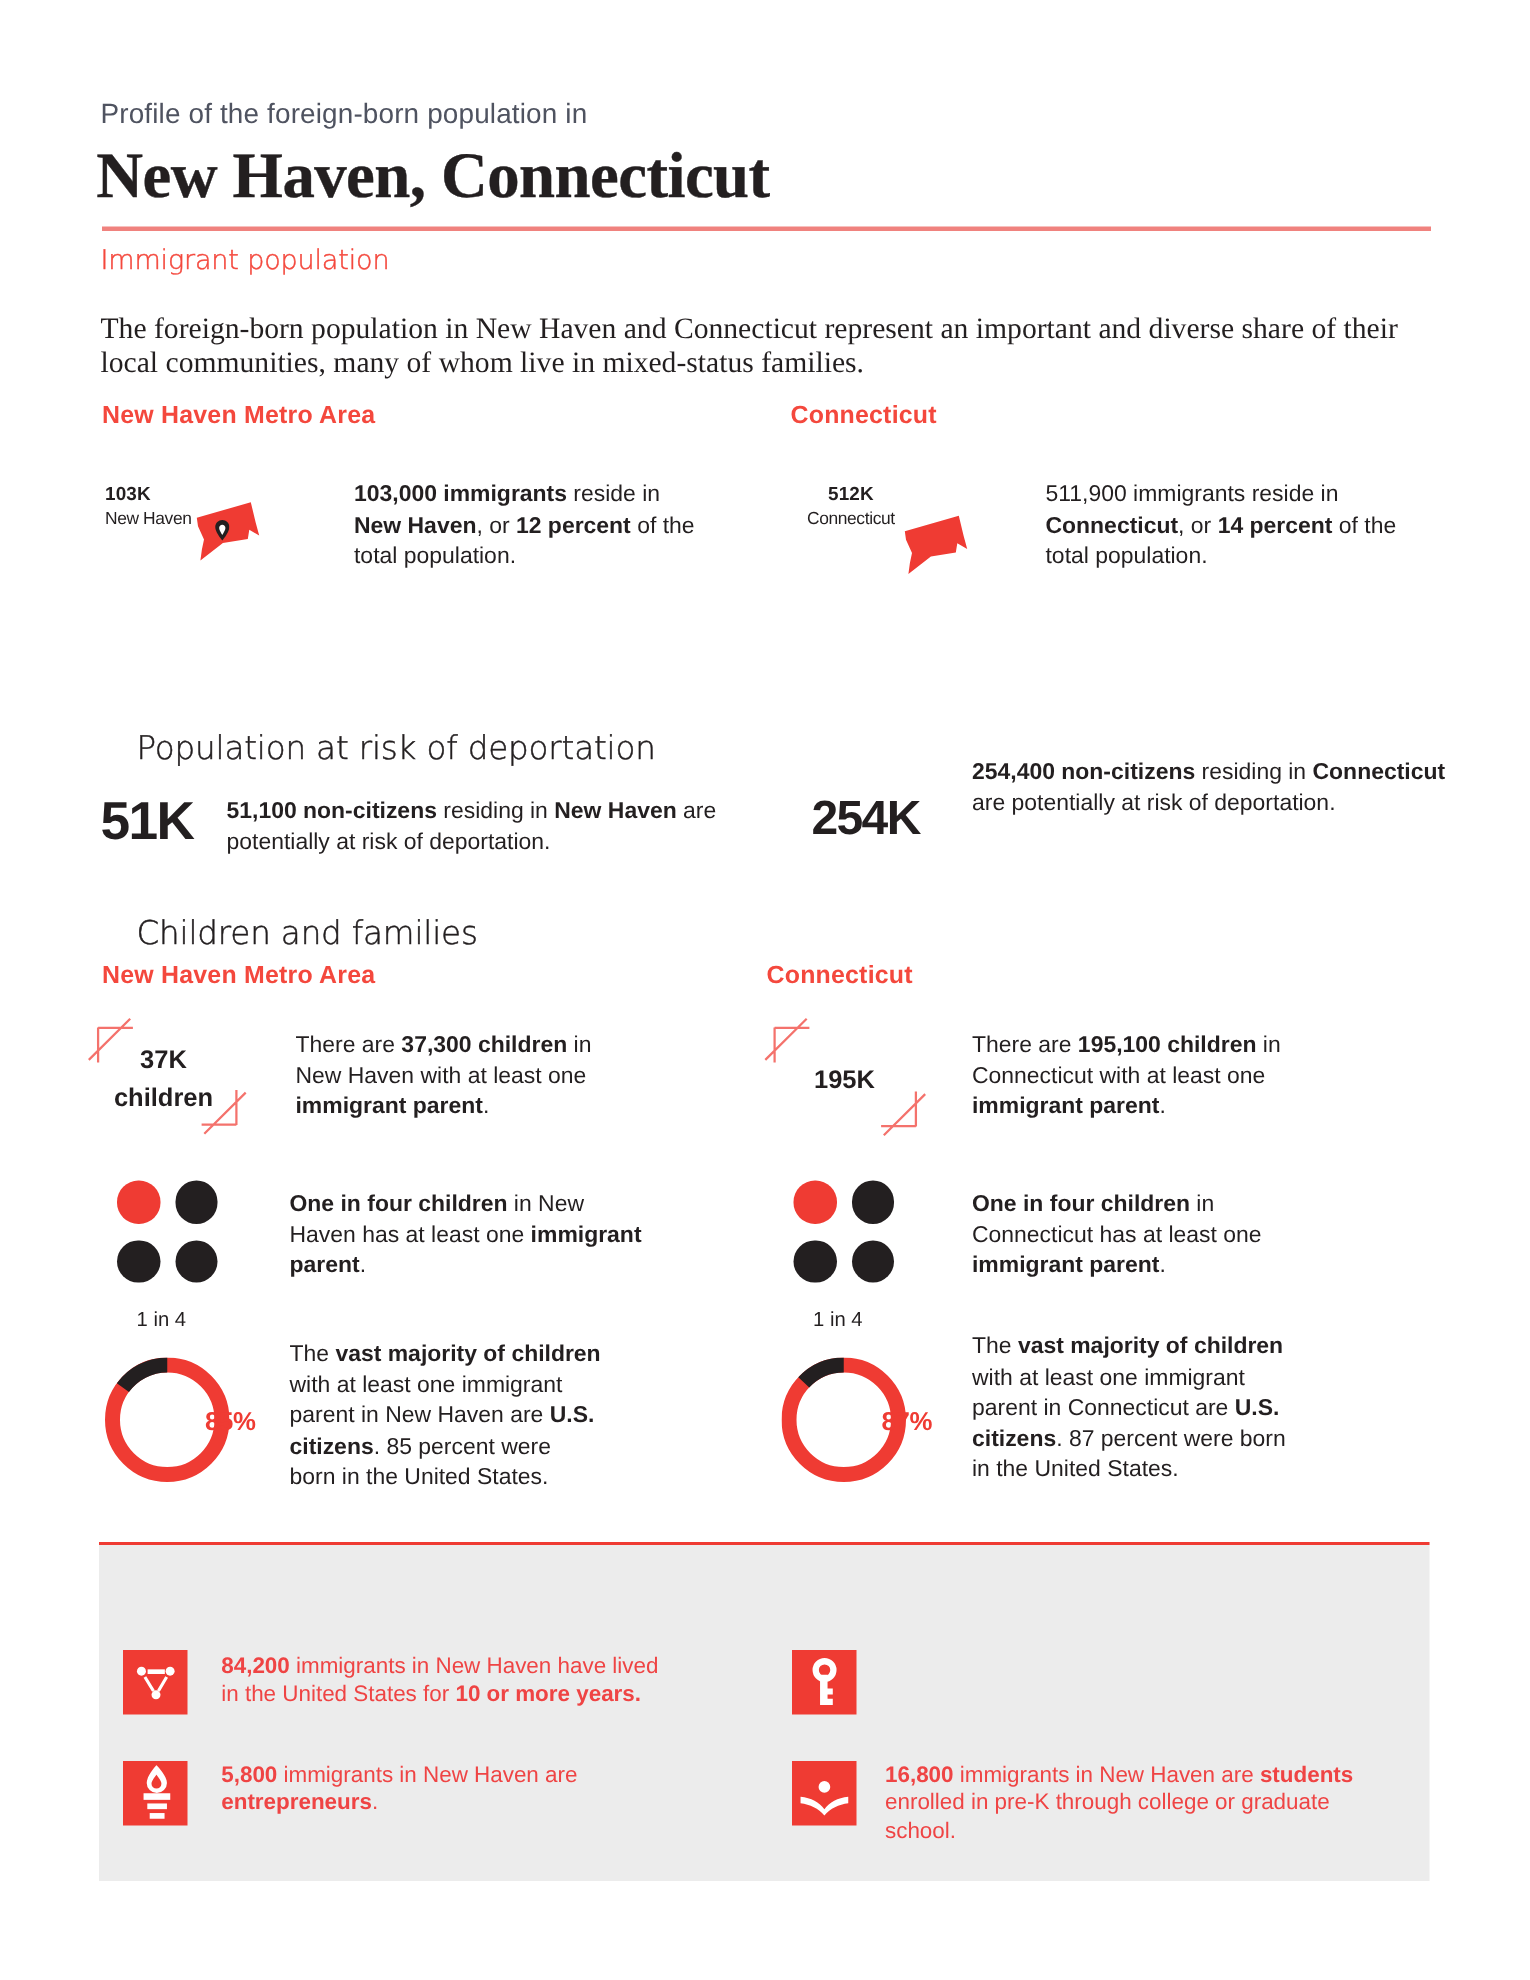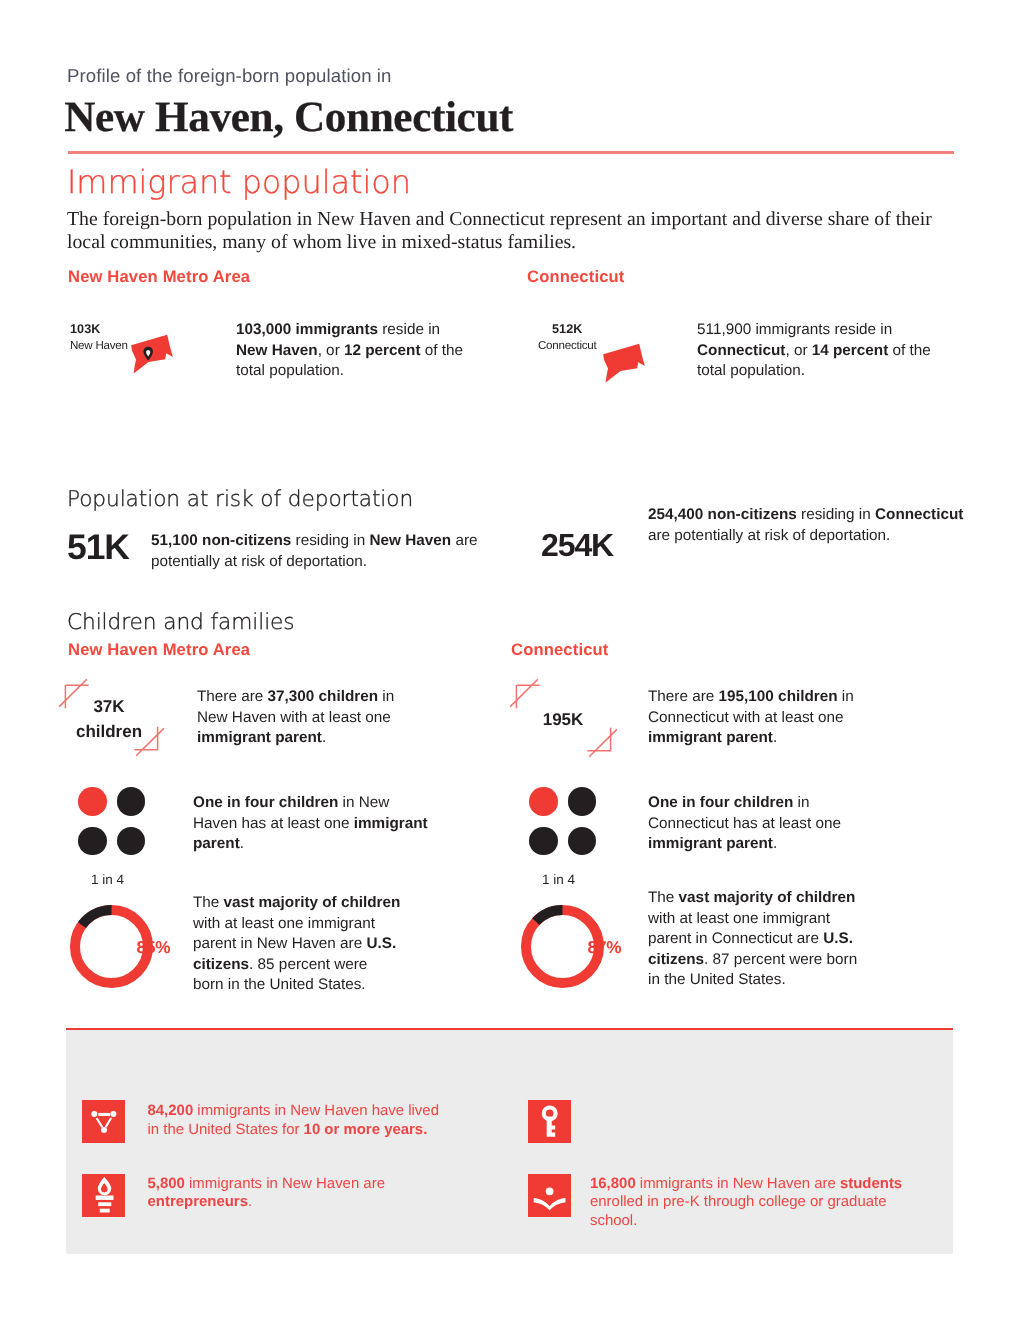--- a/index.html
+++ b/index.html
@@ -10,30 +10,30 @@
   .page{position:relative;width:1020px;height:1320px;overflow:hidden;background:#fff;}
 
   
   .eyebrow{position:absolute;left:67px;top:65px;font-size:18.6px;color:#4f5360;
            letter-spacing:.1px;font-weight:400;}
   .title{position:absolute;left:64.2px;top:93px;font-family:"Liberation Serif",serif;
          font-weight:700;font-size:43.2px;color:#231f20;letter-spacing:-.37px;
          -webkit-text-stroke:.25px #231f20;}
   .rule{position:absolute;left:68px;top:151px;width:886px;height:2.5px;background:#f0827e;}
 
-  .sect-red{position:absolute;left:67px;color:#f4483d;font-size:32px;font-weight:200;
+  .sect-red{position:absolute;left:67px;color:#f4483d;font-size:18px;font-weight:200;
             font-family:"DejaVu Sans",sans-serif;letter-spacing:-.1px;
             -webkit-text-stroke:.3px #f4483d;}
   .intro{position:absolute;left:67px;top:207.5px;width:890px;
          font-family:"Liberation Serif",serif;font-size:19.75px;line-height:23.4px;color:#231f20;}
 
   .colhead{position:absolute;color:#f4483d;font-size:16.6px;font-weight:700;letter-spacing:.15px;}
 
   .sect-dark{position:absolute;color:#231f20;font-size:21.7px;font-weight:200;
-            font-family:"DejaVu Sans",sans-serif;letter-spacing:-.1px;
+            font-family:"DejaVu Sans",sans-serif;letter-spacing:-.1px;margin-left:24px;
             -webkit-text-stroke:.32px #231f20;}
 
   .body-txt{position:absolute;font-size:15.3px;line-height:20.6px;color:#231f20;}
   .body-txt b{font-weight:700;}
 
   .bigstat{position:absolute;font-weight:700;color:#231f20;letter-spacing:-1.1px;}
 
   .ctshape{position:absolute;}
   .pinlabel-k{position:absolute;font-weight:700;font-size:12.6px;color:#231f20;letter-spacing:.1px;}
   .pinlabel-n{position:absolute;font-weight:400;font-size:11.6px;color:#231f20;letter-spacing:-.25px;}

